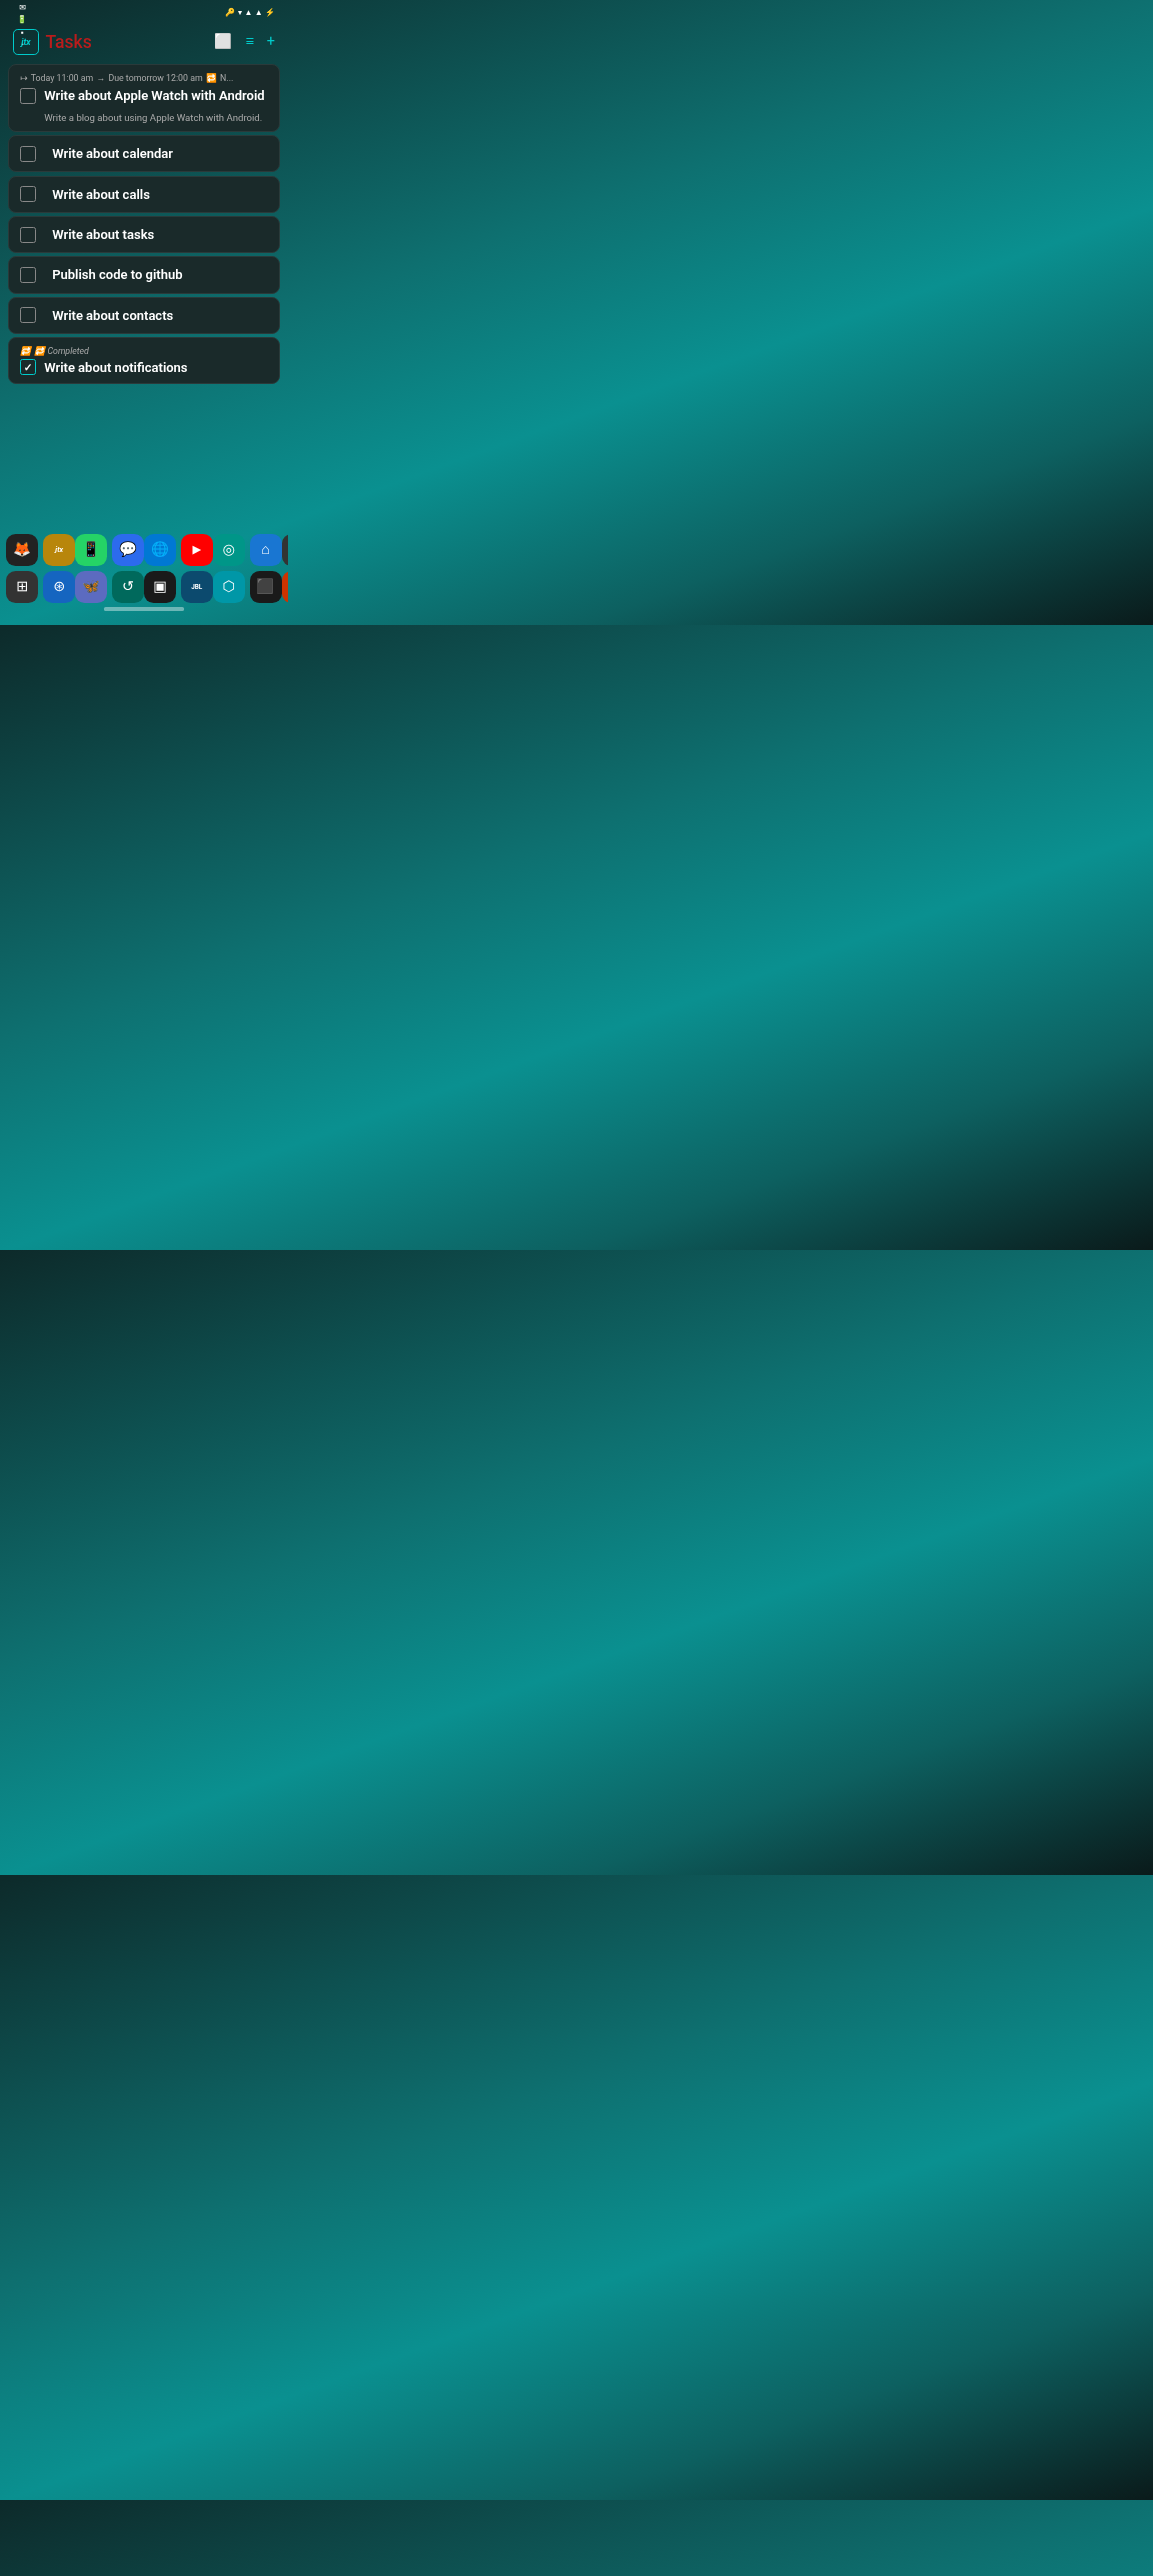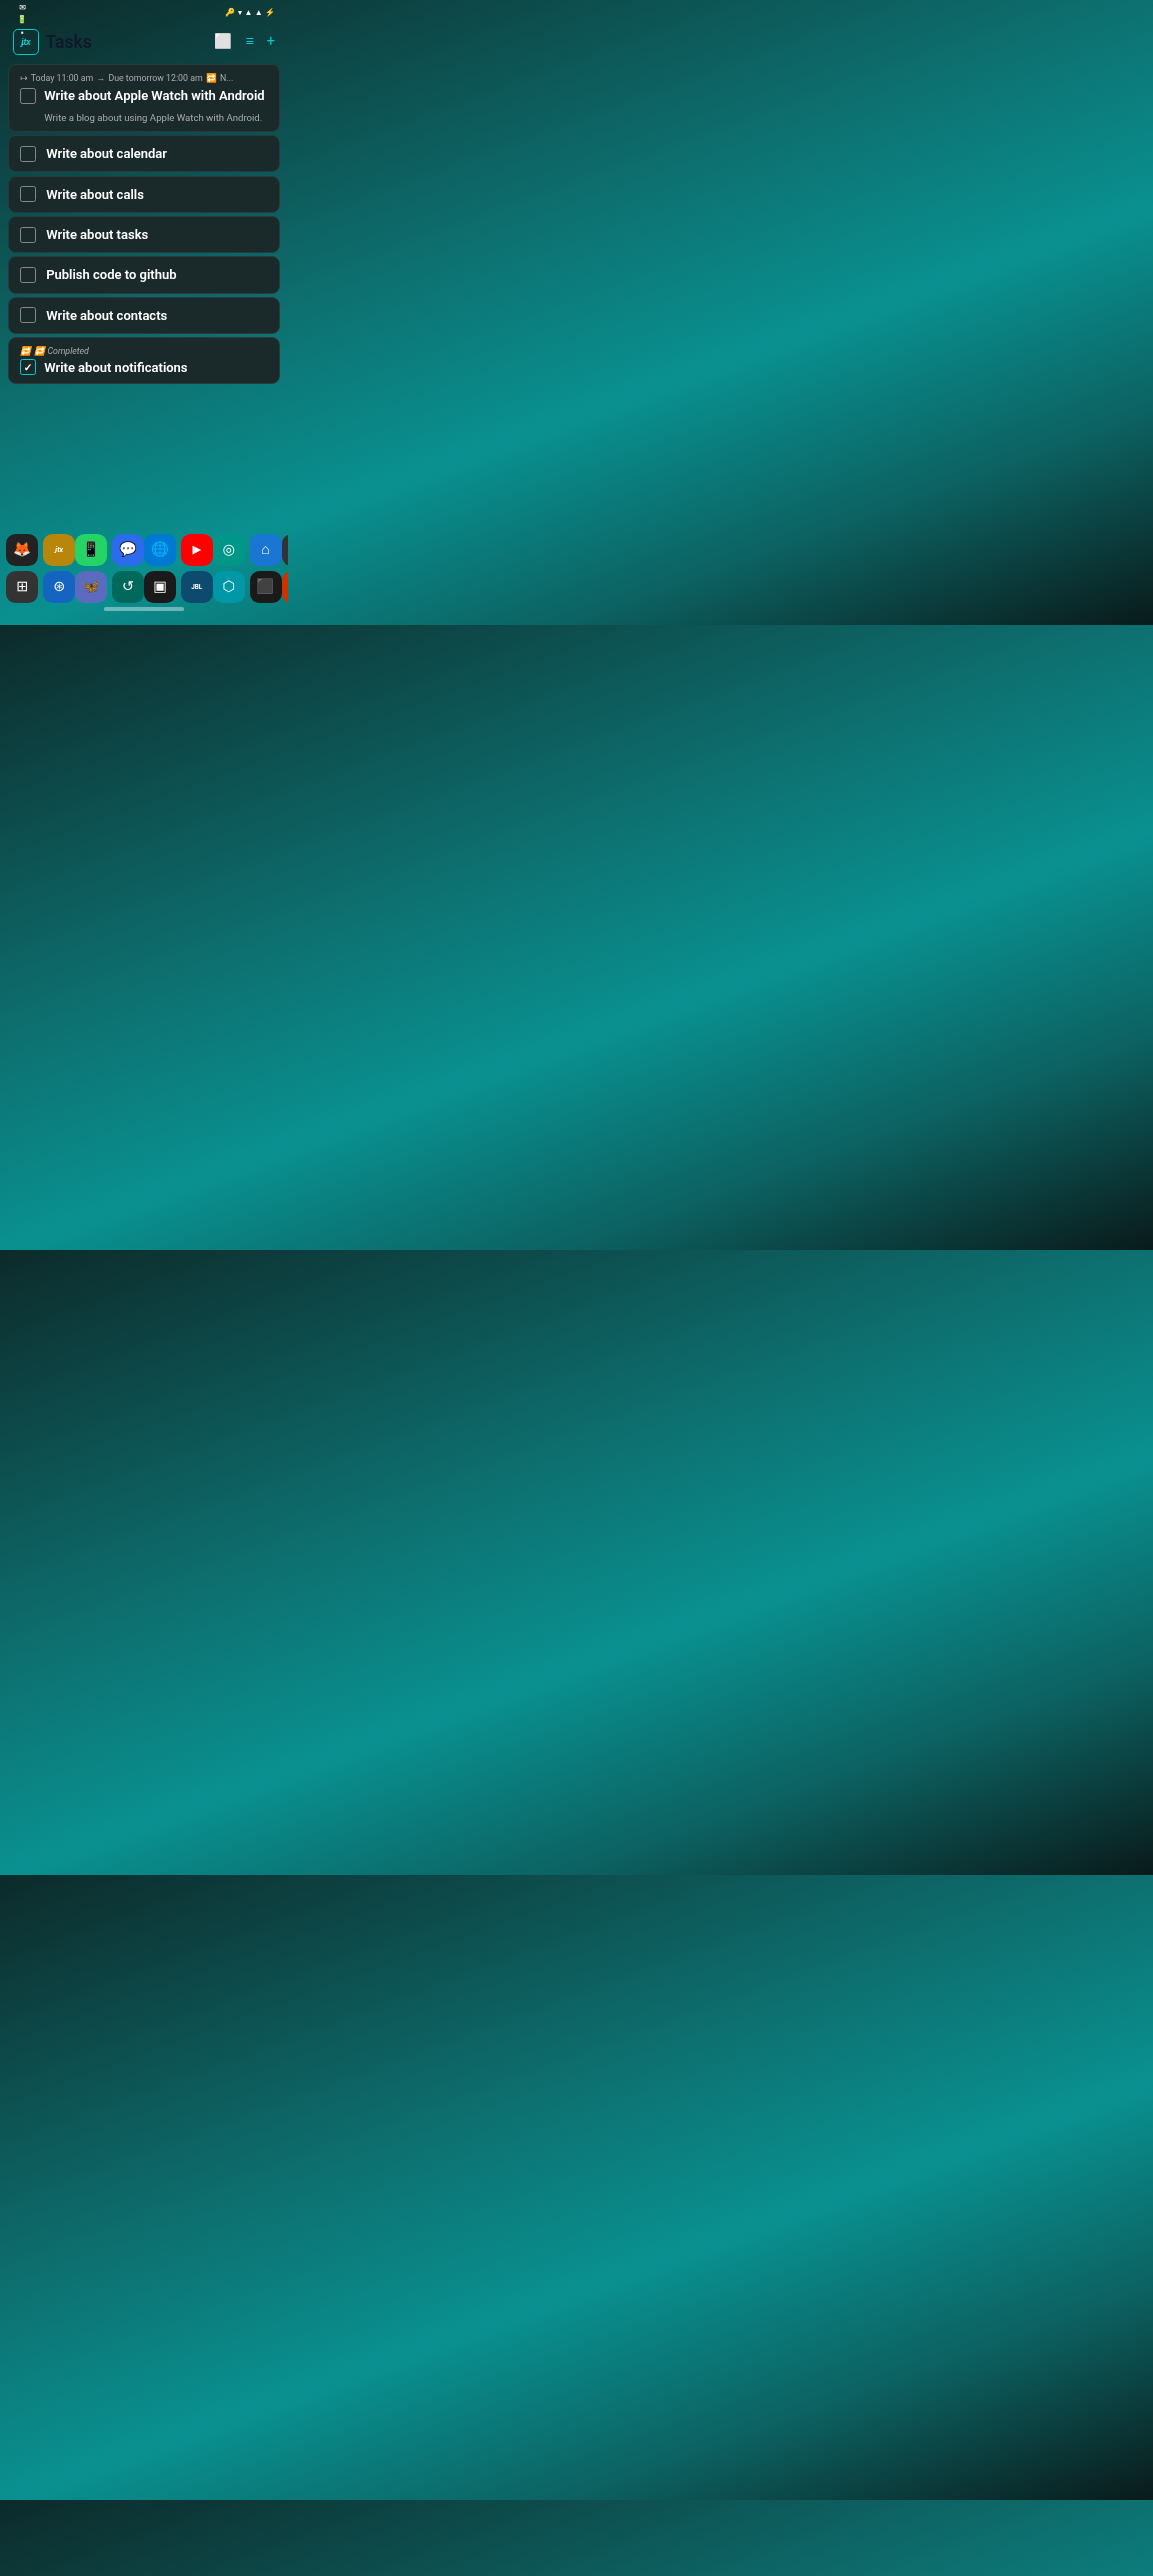--- a/index.html
+++ b/index.html
@@ -74,21 +74,21 @@
       display: flex;
       align-items: center;
       justify-content: center;
       color: #00cccc;
       font-size: 8.8px;
       font-weight: bold;
       font-style: italic;
     }
 
     .app-title {
-      color: #0f172a;
+      color: #b91c1c;
       font-size: 17.6px;
       font-weight: 500;
     }
 
     .app-header-right {
       display: flex;
       align-items: center;
       gap: 13px;
     }
 
@@ -143,21 +143,21 @@
       margin-left: 24px;
     }
 
     
     .task-item {
       background: #1a2a2a;
       border-radius: 8px;
       padding: 9.6px 11.2px;
       display: flex;
       align-items: center;
-      gap: 10px;
+      gap: 16px;
       border: 0.8px solid #2a3a3a;
     }
 
     .task-checkbox {
       width: 16px;
       height: 16px;
       border: 1.6px solid #888;
       border-radius: 2.4px;
       flex-shrink: 0;
       display: flex;

